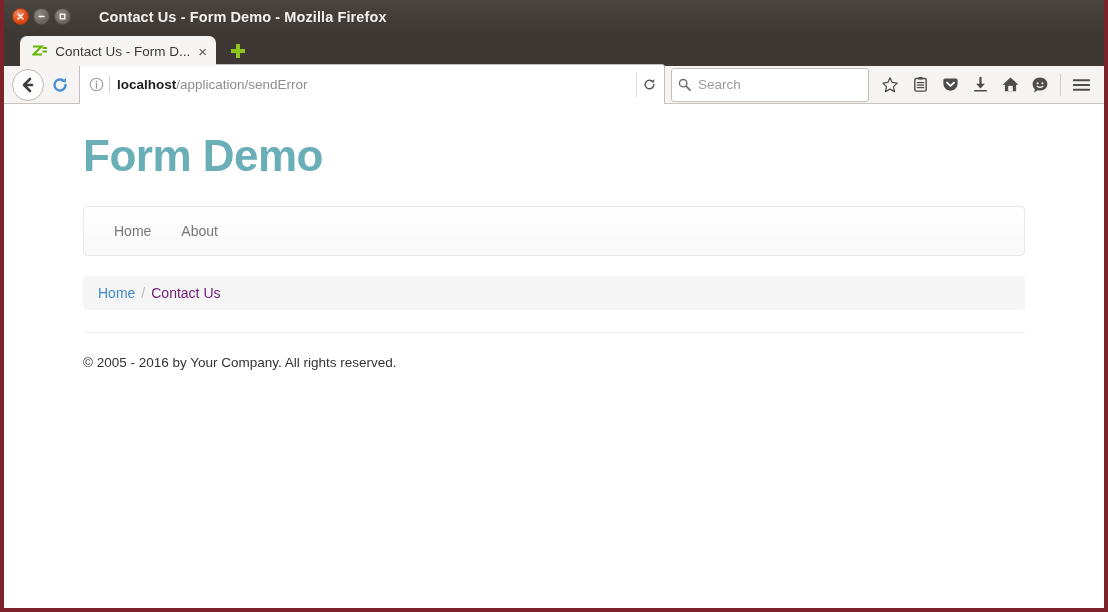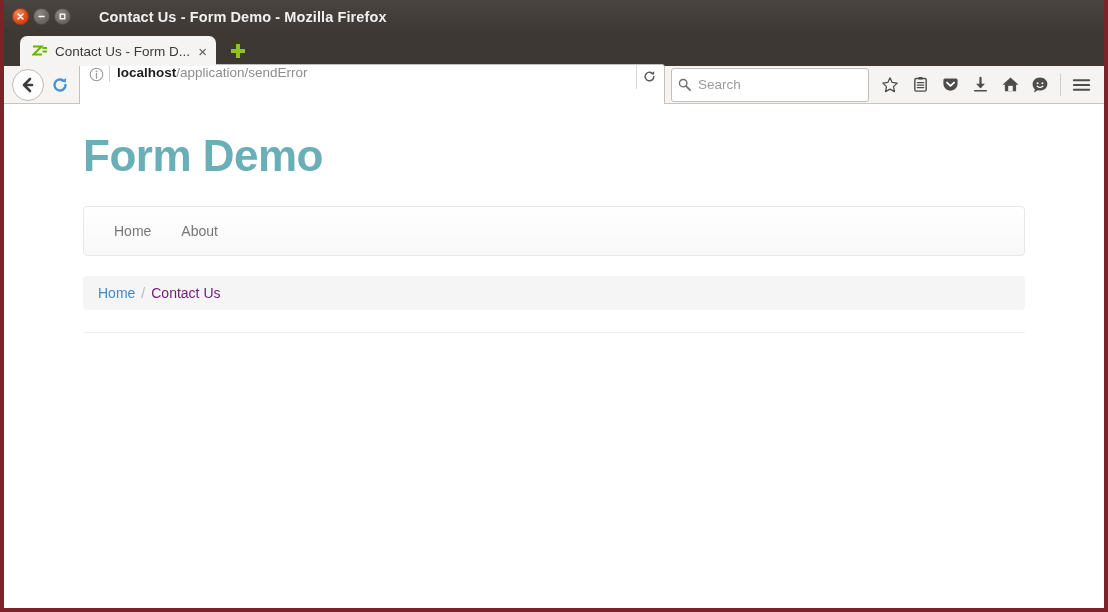--- a/index.html
+++ b/index.html
@@ -97,20 +97,21 @@
     display: flex;
     align-items: center;
     justify-content: center;
   }
   #tab-title {
     font-size: 13.5px;
     color: #3a3a3a;
     white-space: nowrap;
     overflow: hidden;
     flex: 1;
+    text-align: right;
   }
   #tab-close {
     margin-left: 8px;
     font-size: 15px;
     color: #555;
     line-height: 1;
     flex: none;
     cursor: pointer;
   }
   #newtab-btn {
@@ -159,20 +160,21 @@
     display: flex; align-items: center; justify-content: center;
     flex: none; cursor: pointer;
   }
   #urlbar {
     flex: 1;
     height: 42px;
     background: #ffffff;
     border: 1px solid #c4bfbb;
     border-radius: 3px;
     display: flex;
+    align-items: center;
     margin: 0 6px 0 4px;
     padding: 0 2px 0 6px;
     min-width: 0;
   }
   #identity-icon {
     width: 20px; height: 20px;
     display: flex; align-items: center; justify-content: center;
     flex: none;
   }
   #url-sep {
@@ -448,17 +450,18 @@
       <div id="breadcrumb">
         <a>Home</a>
         <span class="sep">/</span>
         <span class="current">Contact Us</span>
       </div>
 
 
 
       <hr id="footer-rule">
 
+      <div id="footer-text">© 2005 - 2016 by Your Company. All rights reserved.</div>
 
     </div>
   </div>
 
 </div>
 
 </body></html>

